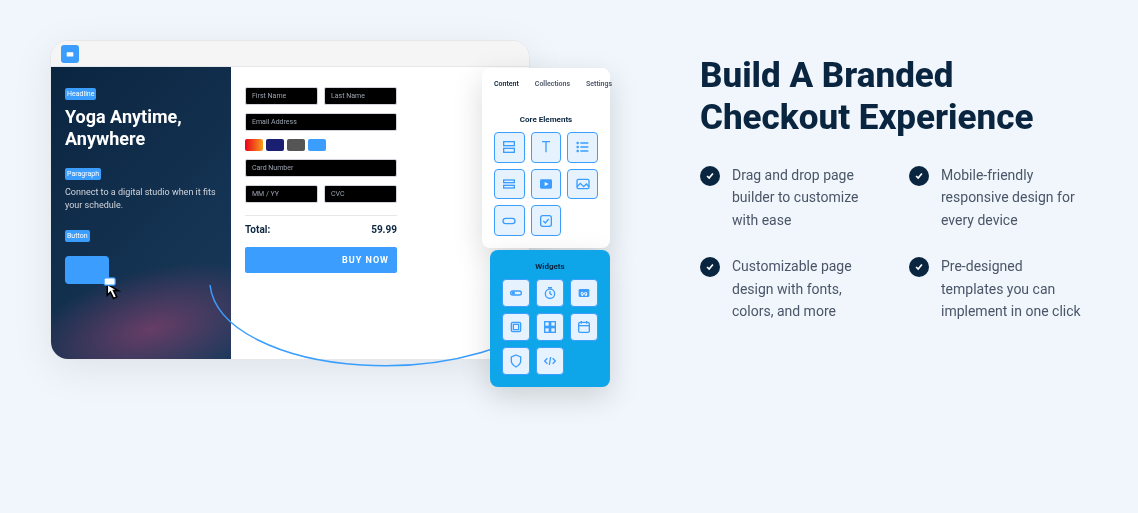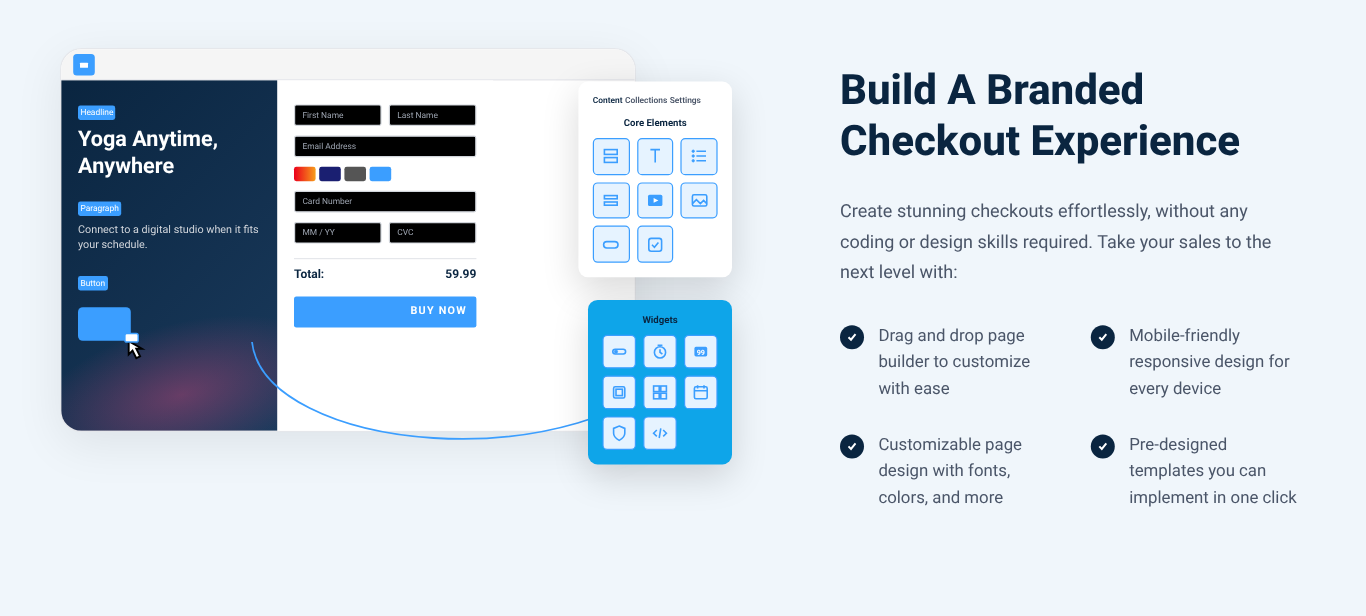--- a/index.html
+++ b/index.html
@@ -218,22 +218,22 @@
       right: -10px;
       width: 128px;
       background: #fff;
       border-radius: 8px;
       box-shadow: 0 10px 30px rgba(0,0,0,0.15);
       padding: 12px;
       z-index: 10;
     }
     .tabs-row {
       display: flex;
-      gap: 2px;
-      margin-bottom: 10px;
+      gap: 16px;
+      margin-bottom: 27px;
     }
     .tab-item {
       font-size: 7px;
       color: #4a5568;
       font-weight: 600;
     }
     .tab-item.active {
       color: #0a2540;
     }
     .section-label {
@@ -462,21 +462,20 @@
     </div>
   </div>
 
   <svg class="curve-line" viewBox="0 0 400 180">
     <path d="M 10 50 C 20 140, 280 170, 380 60" stroke="#3b9eff" stroke-width="1.5" fill="none"></path>
   </svg>
 </div>
 
 <div class="right-section">
   <h1 class="heading">Build A Branded Checkout Experience</h1>
-  <p class="description">Create stunning checkouts effortlessly, without any coding or design skills required. Take your sales to the next level with:</p>
   <div class="features-grid">
     <div class="feature-item">
       <div class="check-icon">
           <svg viewBox="0 0 24 24">
             <path d="M5 12 L10 17 L19 6" stroke="#fff" stroke-width="4" fill="none"></path>
           </svg>
         </div>
       <div class="feature-text">Drag and drop page builder to customize with ease</div>
     </div>
     <div class="feature-item">

